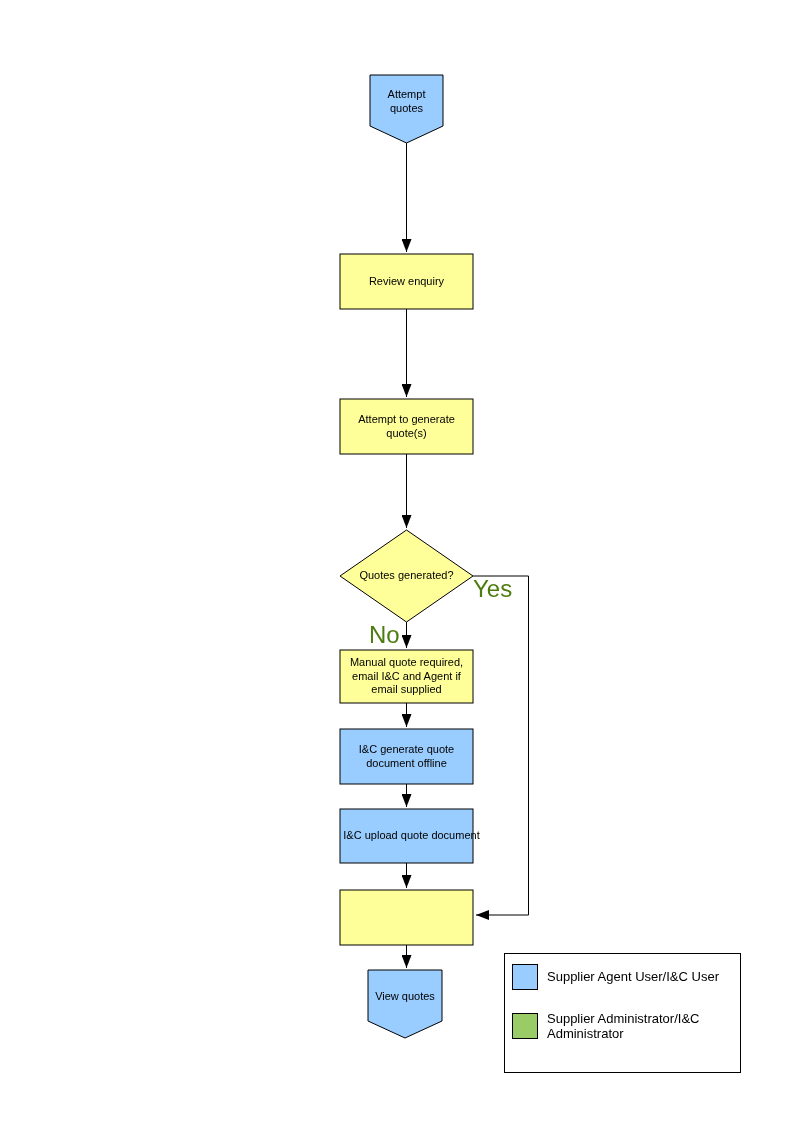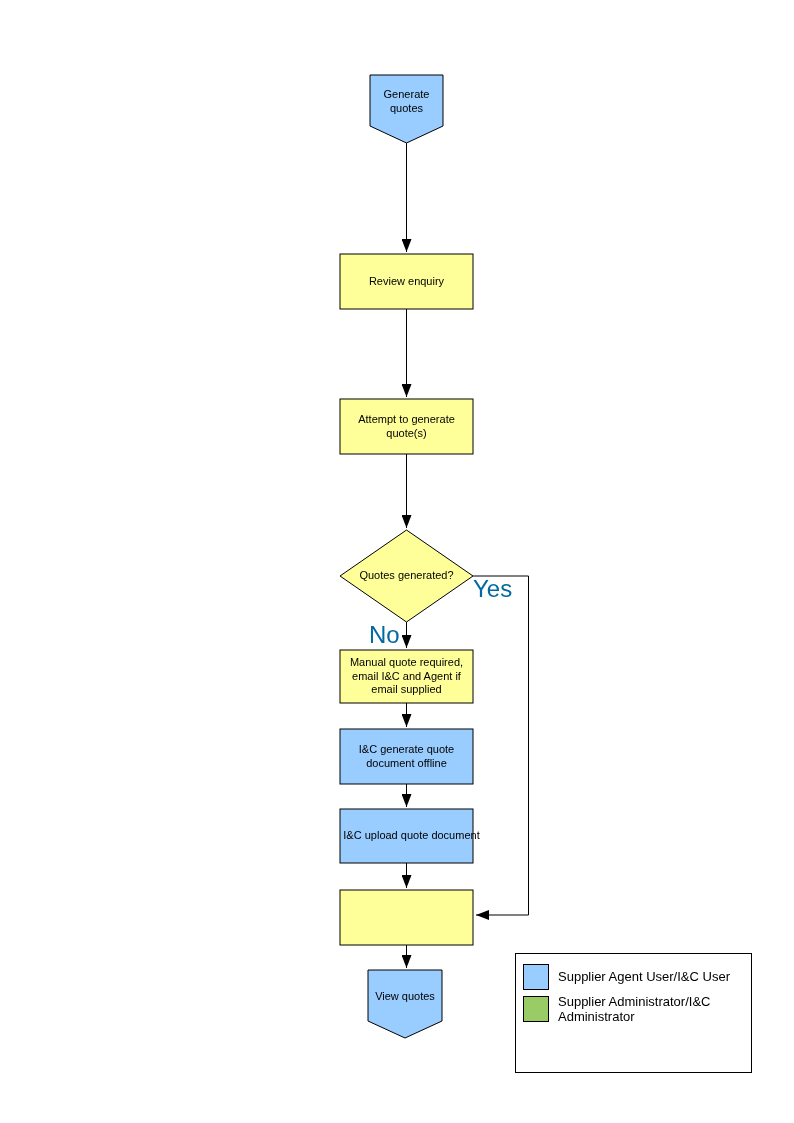--- a/index.html
+++ b/index.html
@@ -23,36 +23,35 @@
     justify-content: center;
     text-align: center;
     font-size: 11px;
     line-height: 1.22;
     color: #000000;
   }
   .node-label.small { font-size: 10px; white-space: nowrap; }
   .edge-label {
     position: absolute;
     font-size: 24px;
-    color: #0369a1;
+    color: #4d7c0f;
     line-height: 1;
   }
   .legend {
     position: absolute;
     left: 504px; top: 953px;
     width: 237px; height: 120px;
     border: 1px solid #000000;
     background: #ffffff;
     box-sizing: border-box;
     display: flex;
     flex-direction: column;
     justify-content: flex-start;
     padding: 10px 6px 0 7px;
-    gap: 4px;
-    margin-left: 11px;
+    gap: 21px;
   }
   .legend-row {
     display: flex;
     align-items: center;
   }
   .legend-swatch { flex: 0 0 auto; display: block; }
   .legend-label {
     margin-left: 9px;
     font-size: 13px;
     line-height: 1.18;
@@ -86,21 +85,21 @@
     <rect x="340" y="254" width="133" height="55" stroke="#000000" stroke-width="1" fill="#FFFF99"></rect>
     <rect x="340" y="399" width="133" height="55" stroke="#000000" stroke-width="1" fill="#FFFF99"></rect>
     <path d="M406.5,530 L473,576 L406.5,622 L340,576 Z" stroke="#000000" stroke-width="1" fill="#FFFF99"></path>
     <rect x="340" y="650" width="133" height="53" stroke="#000000" stroke-width="1" fill="#FFFF99"></rect>
     <rect x="340" y="729" width="133" height="55" stroke="#000000" stroke-width="1" fill="#99CCFF"></rect>
     <rect x="340" y="809" width="133" height="54" stroke="#000000" stroke-width="1" fill="#99CCFF"></rect>
     <rect x="340" y="890" width="133" height="55" stroke="#000000" stroke-width="1" fill="#FFFF99"></rect>
     <path d="M368,970 L442,970 L442,1021 L405,1038 L368,1021 Z" stroke="#000000" stroke-width="1" fill="#99CCFF"></path>
   </svg>
 
-  <div class="node-label" style="left:370px; top:75px; width:73px; height:53px;">Generate quotes</div>
+  <div class="node-label" style="left:370px; top:75px; width:73px; height:53px;">Attempt quotes</div>
   <div class="node-label" style="left:340px; top:254px; width:133px; height:55px;">Review enquiry</div>
   <div class="node-label" style="left:340px; top:399px; width:133px; height:55px;">Attempt to generate quote(s)</div>
   <div class="node-label" style="left:346px; top:535px; width:121px; height:82px;">Quotes generated?</div>
   <div class="node-label" style="left:340px; top:650px; width:133px; height:53px;">Manual quote required, email I&amp;C and Agent if email supplied</div>
   <div class="node-label" style="left:340px; top:729px; width:133px; height:55px;border-radius:24px;">I&amp;C generate quote document offline</div>
   <div class="node-label" style="left:340px; top:809px; width:143px; height:54px;">I&amp;C upload quote document</div>
   <div class="node-label" style="left:368px; top:970px; width:74px; height:53px;">View quotes</div>
 
   <div class="edge-label" style="left:473px; top:577px;">Yes</div>
   <div class="edge-label" style="left:369px; top:623px;">No</div>

